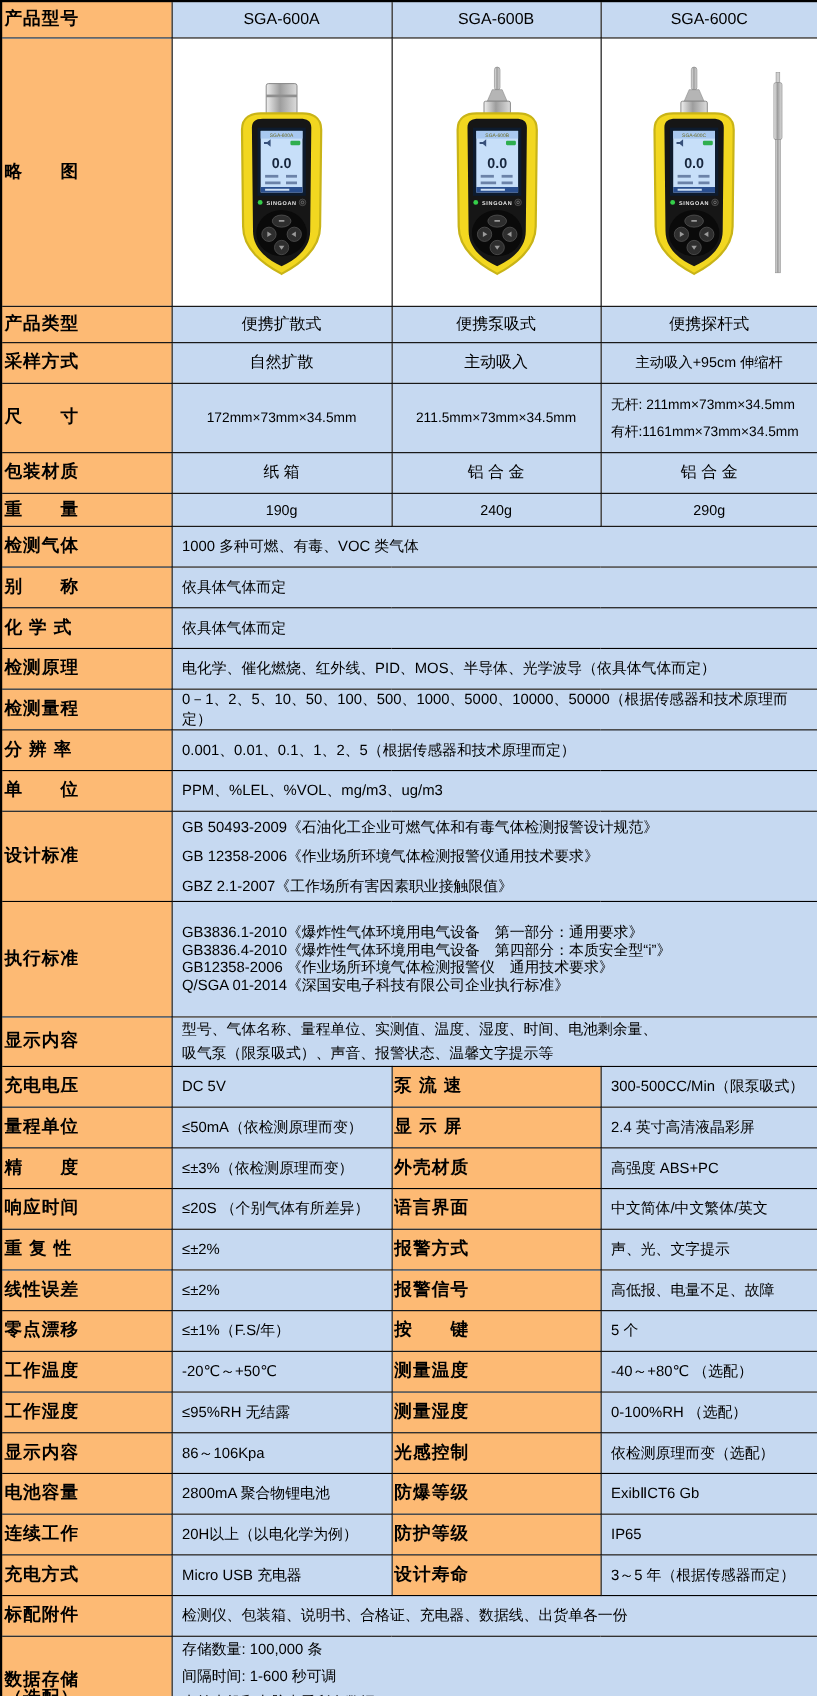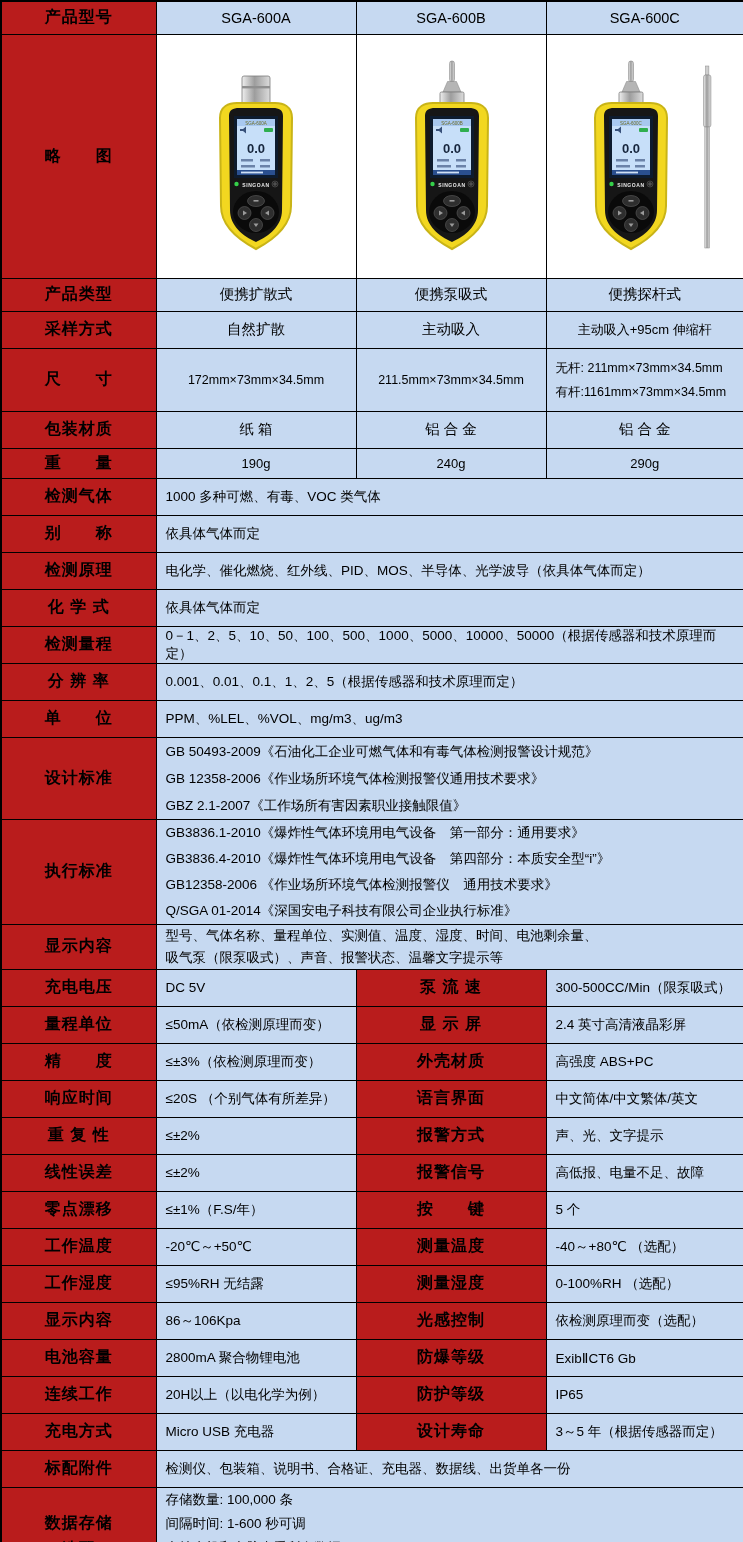--- a/index.html
+++ b/index.html
@@ -1,26 +1,26 @@
 <!DOCTYPE html>
 <html><head>
 <meta charset="utf-8">
 <style>
   html,body{margin:0;padding:0;background:#fff;}
   body{width:743px;font-family:"Liberation Sans","DejaVu Sans",sans-serif;color:#000;}
   table.spec{border-collapse:collapse;table-layout:fixed;width:743px;border:2px solid #000;}
   td{border:1px solid #000;vertical-align:middle;overflow:hidden;}
-  td.lbl{background:#b91c1c;text-align:center;font-weight:bold;font-size:16px;letter-spacing:1px;padding:0 2px;white-space:pre-line;}
+  td.lbl{background:#fdba74;text-align:left;font-weight:bold;font-size:16px;letter-spacing:1px;padding:0 2px;white-space:pre-line;}
   td.val{background:#C6D9F1;font-size:13.5px;text-align:left;padding:0 9px;white-space:pre-line;}
   td.cen{text-align:center;font-size:14.5px;}
   td.sz{font-size:12.5px;}
   td.img{background:#ffffff;padding:0;text-align:center;vertical-align:middle;margin-top:48px;}
   tr.h30{height:30px;} tr.h33{height:33px;} tr.h37{height:37px;} tr.h45{height:45px;margin-left:23px;}
   tr.h63{height:63px;} tr.h81{height:81px;} tr.h99{height:99px;} tr.h105{height:105px;} tr.h202{height:244px;}
-  td.lh26{line-height:26px;margin-left:17px;} td.lh22{line-height:22px;} td.lh24{line-height:24px;} td.lh27{line-height:27px;}
+  td.lh26{line-height:16px;margin-left:17px;} td.lh22{line-height:22px;} td.lh24{line-height:24px;} td.lh27{line-height:27px;}
   svg.device{display:block;margin:3px auto 0 auto;}
   text.scr-title{font-size:4.5px;fill:#6b6b25;}
   text.scr-read{font-size:13px;font-weight:bold;fill:#17263d;}
   text.brand{font-size:5px;fill:#e8e8e8;letter-spacing:.6px;font-weight:bold;}
 </style>
 </head>
 <body>
 
 <table class="spec">
 <colgroup>
@@ -249,26 +249,26 @@
 
 <tr class="h37">
   <td class="lbl">检测气体</td>
   <td class="val" colspan="3">1000 多种可燃、有毒、VOC 类气体</td>
 </tr>
 <tr class="h37">
   <td class="lbl">别　　称</td>
   <td class="val" colspan="3">依具体气体而定</td>
 </tr>
 <tr class="h37">
+  <td class="lbl">化 学 式</td>
+  <td class="val" colspan="3">依具体气体而定</td>
+</tr>
+<tr class="h37">
   <td class="lbl">检测原理</td>
   <td class="val" colspan="3">电化学、催化燃烧、红外线、PID、MOS、半导体、光学波导（依具体气体而定）</td>
-</tr>
-<tr class="h37">
-  <td class="lbl">化 学 式</td>
-  <td class="val" colspan="3">依具体气体而定</td>
 </tr>
 <tr class="h37">
   <td class="lbl">检测量程</td>
   <td class="val" colspan="3">0－1、2、5、10、50、100、500、1000、5000、10000、50000（根据传感器和技术原理而定）</td>
 </tr>
 <tr class="h37">
   <td class="lbl">分 辨 率</td>
   <td class="val" colspan="3">0.001、0.01、0.1、1、2、5（根据传感器和技术原理而定）</td>
 </tr>
 <tr class="h37">

